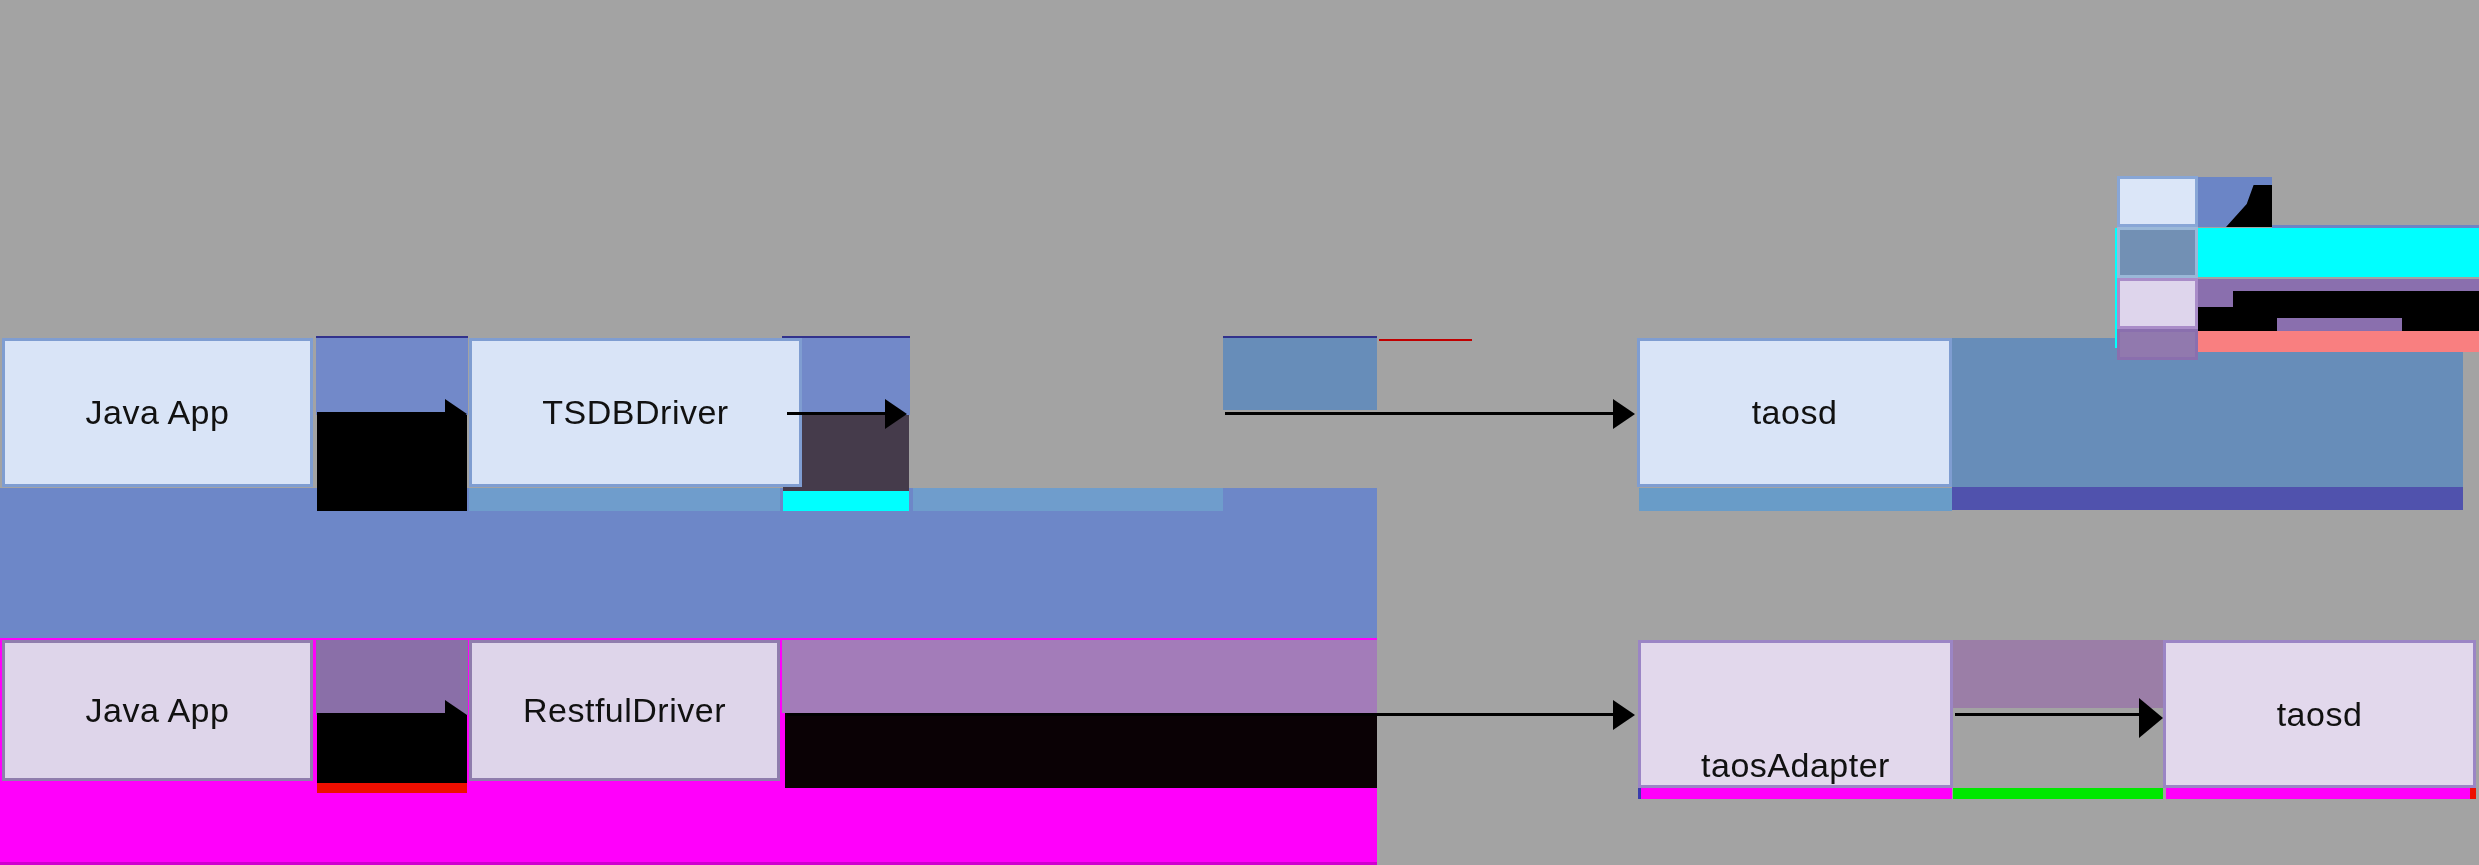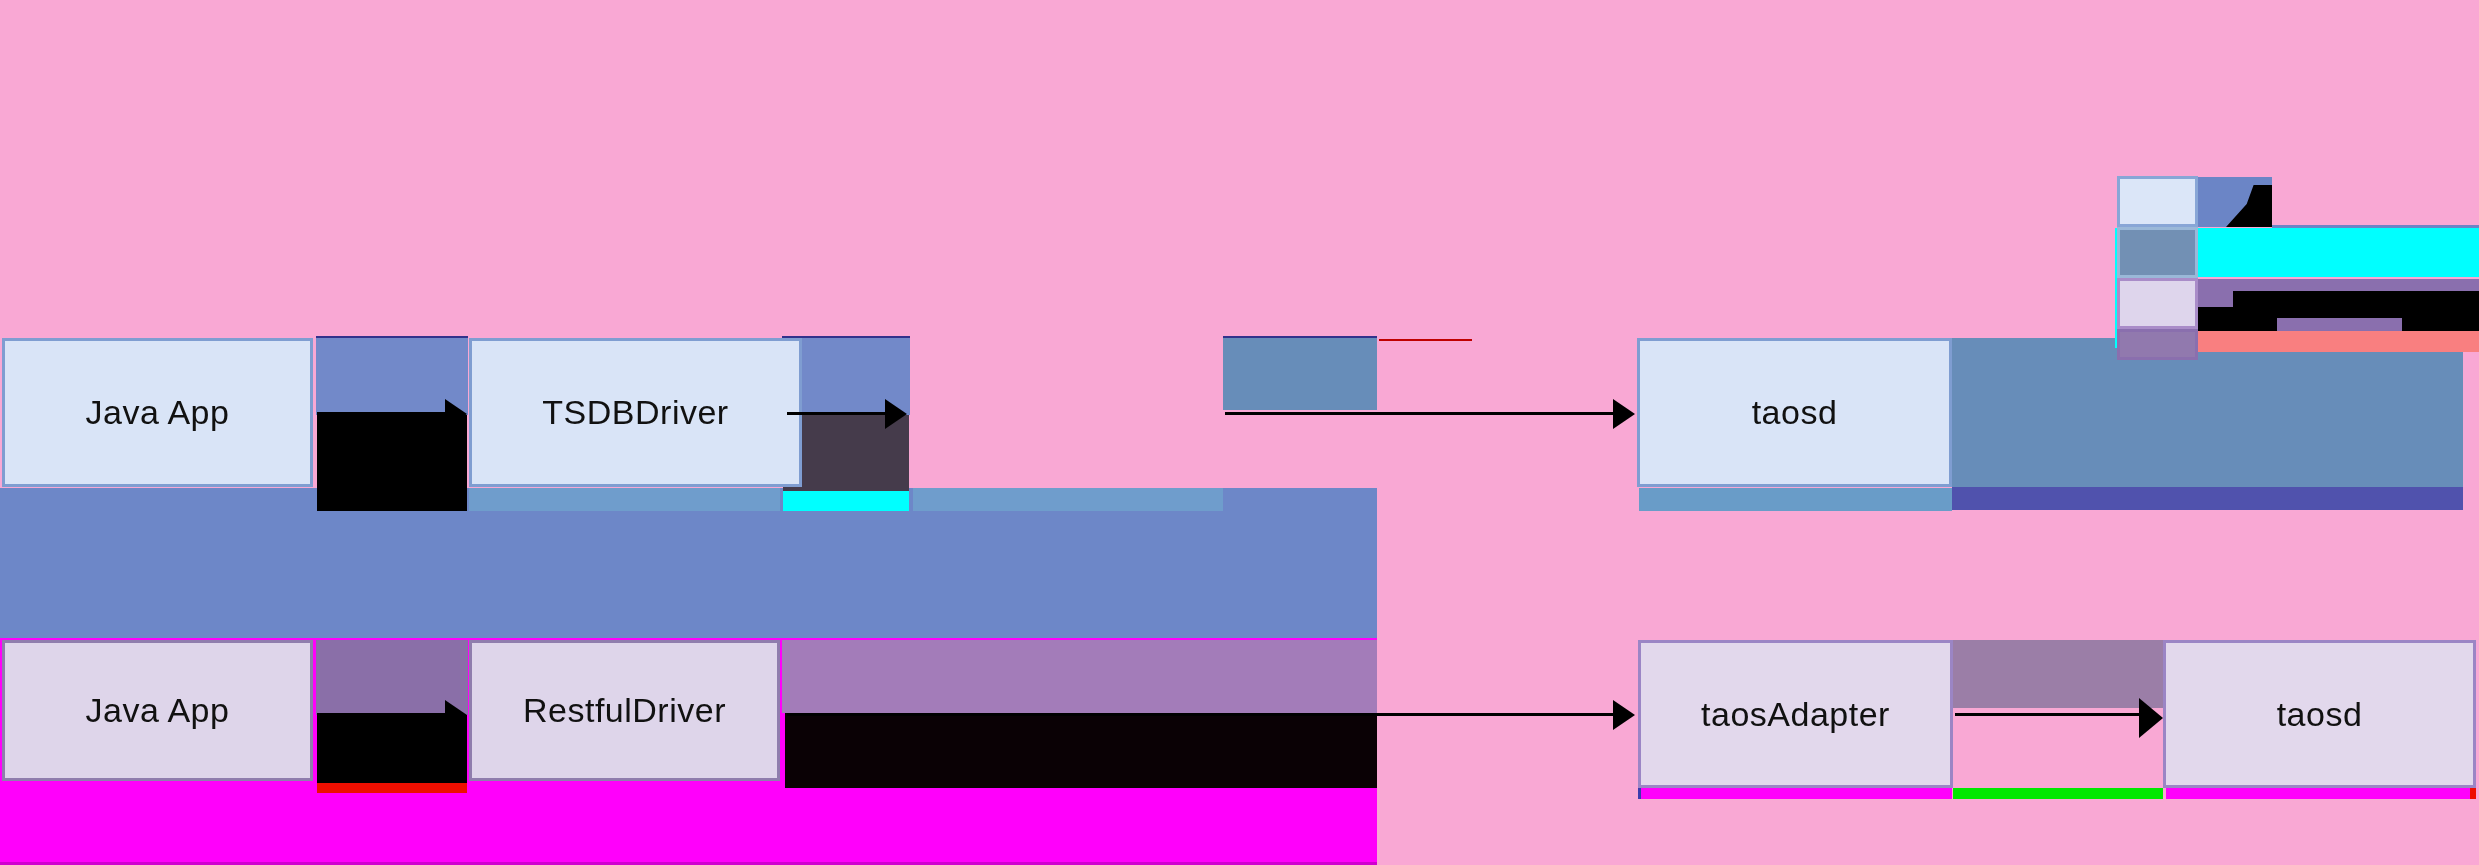--- a/index.html
+++ b/index.html
@@ -1,16 +1,16 @@
 <!DOCTYPE html>
 <html><head>
 <meta charset="utf-8">
 <style>
   html,body{margin:0;padding:0;background:#000;}
-  #canvas{position:relative;width:2479px;height:865px;background:#f9a8d4;overflow:hidden;
+  #canvas{position:relative;width:2479px;height:865px;background:#a3a3a3;overflow:hidden;
           font-family:"Liberation Sans", sans-serif;}
   .node{position:absolute;display:flex;align-items:center;justify-content:center;
         font-size:34px;color:#111;letter-spacing:0.5px;box-sizing:border-box;}
   .node-blue{background:#d9e4f7;border:3px solid #7f9dd1;}
   .node-lav{background:#ded5ea;border:3px solid #8f7dad;}
   .node-lav2{background:#e2d8ec;border:3px solid #9b85c5;}
   .band{position:absolute;}
   .arrow-line{position:absolute;height:3px;background:#000;}
   .arrow-head{position:absolute;width:0;height:0;border-top:15px solid transparent;
               border-bottom:15px solid transparent;border-left:22px solid #000;}
@@ -72,21 +72,21 @@
   <div class="node node-lav" style="left:469px;top:640px;width:311px;height:141px;">
     <span>RestfulDriver</span>
   </div>
 
   <div class="arrow-line" style="left:317px;top:713px;width:128px;"></div>
   <div class="arrow-head" style="left:445px;top:700px;"></div>
   <div class="arrow-line" style="left:787px;top:713px;width:828px;"></div>
   <div class="arrow-head" style="left:1613px;top:700px;"></div>
 
   <div class="band" style="left:1953px;top:640px;width:210px;height:68px;background:#9b7ea7;"></div>
-  <div class="node node-lav2" style="left:1638px;top:640px;width:315px;height:148px;">
+  <div class="node node-lav2" style="left:1638px;top:640px;width:315px;height:148px;align-items:flex-end;">
     <span>taosAdapter</span>
   </div>
   <div class="node node-lav2" style="left:2163px;top:640px;width:313px;height:148px;">
     <span>taosd</span>
   </div>
   <div class="arrow-line" style="left:1955px;top:713px;width:186px;"></div>
   <div class="arrow-head big" style="left:2139px;top:698px;"></div>
 
   <div class="band" style="left:1638px;top:788px;width:3px;height:11px;background:#3b3bad;"></div>
   <div class="band" style="left:1641px;top:788px;width:311px;height:11px;background:#ff00fb;"></div>

